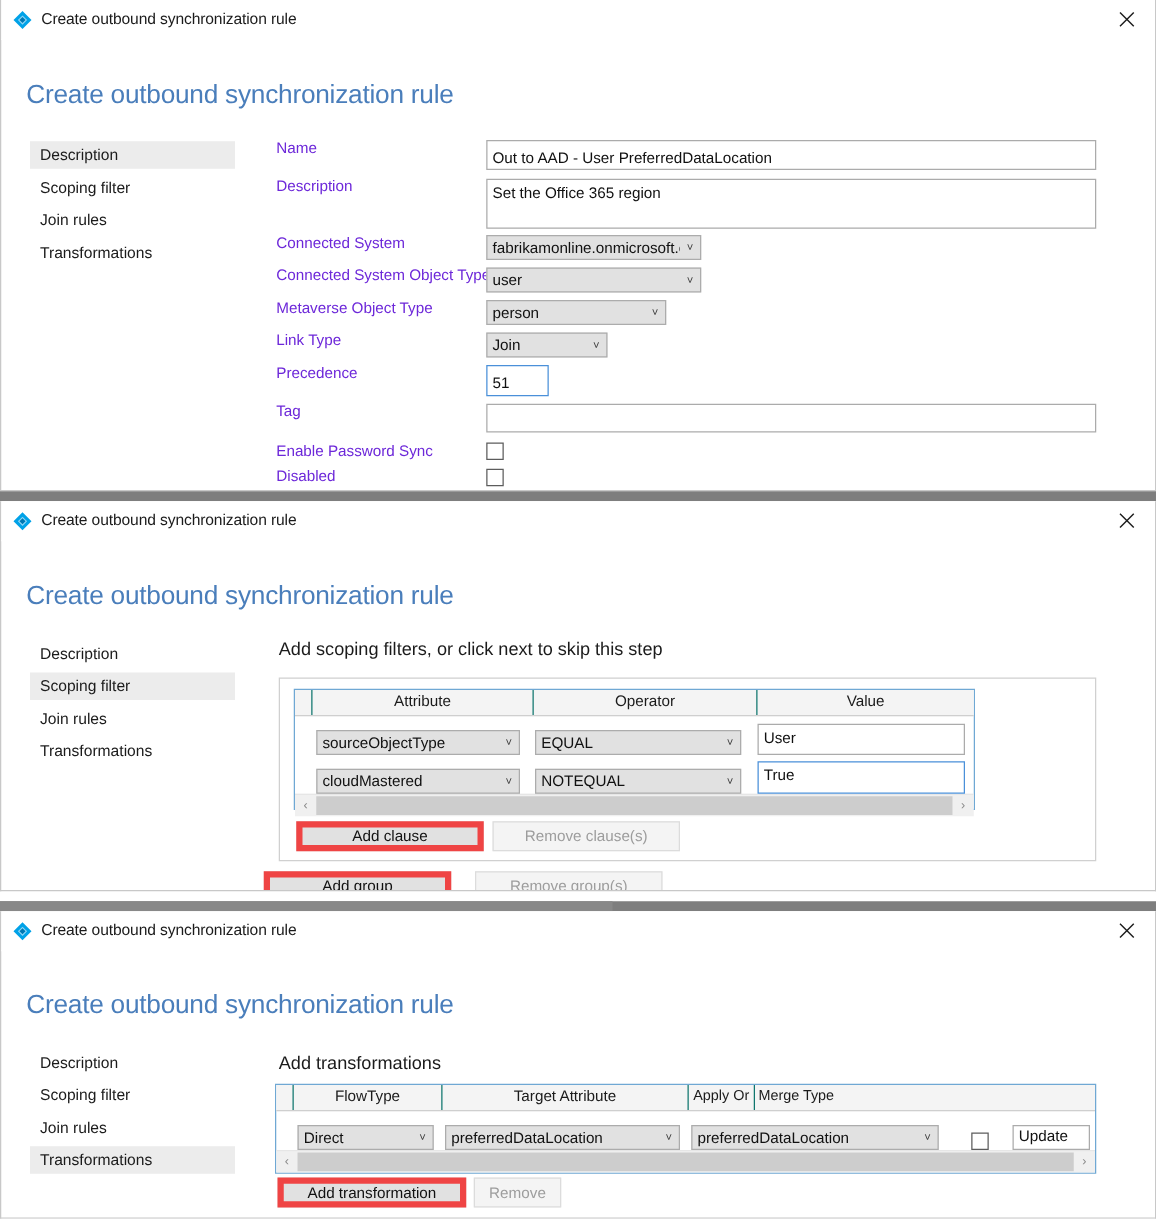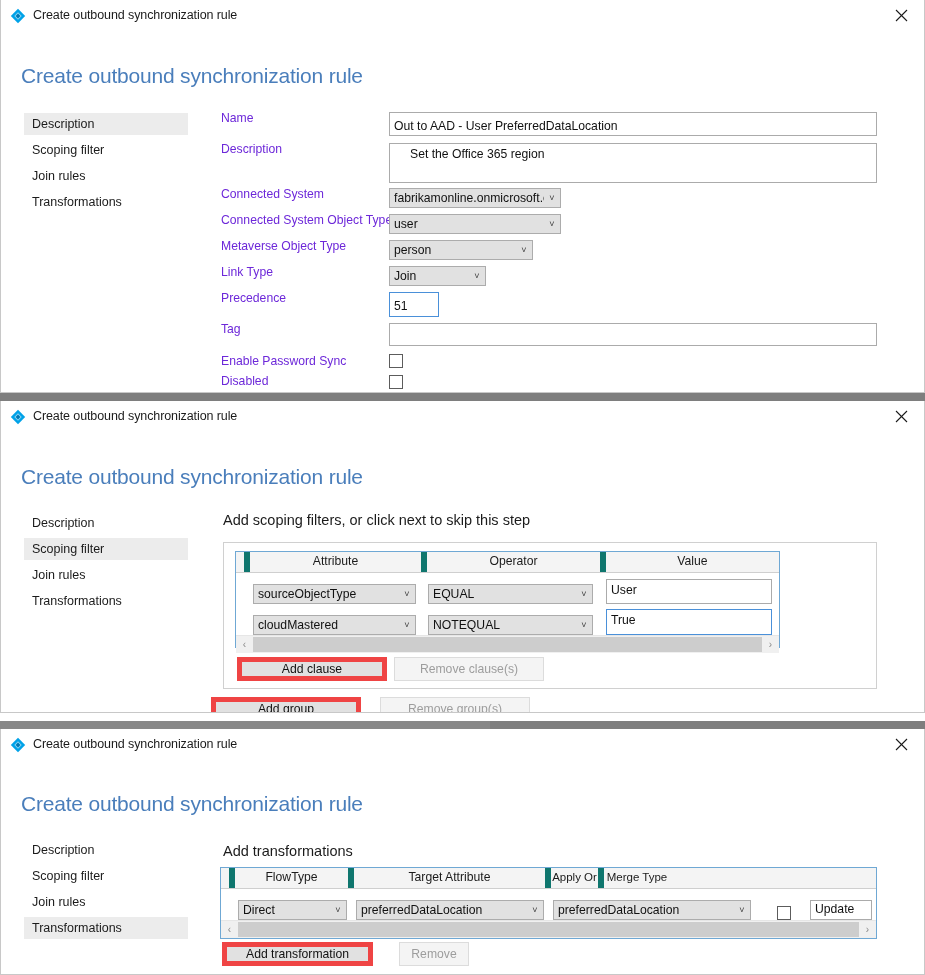--- a/index.html
+++ b/index.html
@@ -125,21 +125,21 @@
   }
   .txtbox.focused { border: 1px solid #4a90d9; }
   .txtarea {
     position: absolute;
     box-sizing: border-box;
     border: 1px solid #ababab;
     background: #ffffff;
     font-family: "Liberation Sans", sans-serif;
     font-size: 12.2px;
     color: #111111;
-    padding: 3px 20px;
+    padding: 3px 4px;
     resize: none;
     outline: none;
     overflow: hidden;
   }
 
   
   .combo {
     position: absolute;
     box-sizing: border-box;
     border: 1px solid #acacac;
@@ -222,21 +222,21 @@
     background: #ffffff;
   }
   .grid-head {
     display: flex;
     height: 20px;
     background: #f4f4f4;
     border-bottom: 1px solid #cfcfcf;
   }
   .grid-head .gh {
     box-sizing: border-box;
-    border-right: 6px solid #0f766e;
+    border-right: 1px solid #0f766e;
     font-size: 12.2px;
     color: #1b1b1b;
     text-align: center;
     line-height: 19px;
     overflow: hidden;
     white-space: nowrap;
   }
   .grid-head .gh:last-child { border-right: none; }
 
   .grid-row { display: flex; align-items: flex-end; height: 31px; }
@@ -532,14 +532,14 @@
     </div>
 
     <div class="hscroll">
       <div class="arrow">‹</div>
       <div class="thumb"></div>
       <div class="arrow">›</div>
     </div>
   </div>
 
   <div class="btn" style="left:221px; top:213px; width:151px;">Add transformation</div>
-  <div class="btn disabled" style="left:398px; top:213px; width:70px;">Remove</div>
+  <div class="btn disabled" style="left:378px; top:213px; width:70px;">Remove</div>
 </div>
 
 </body></html>

